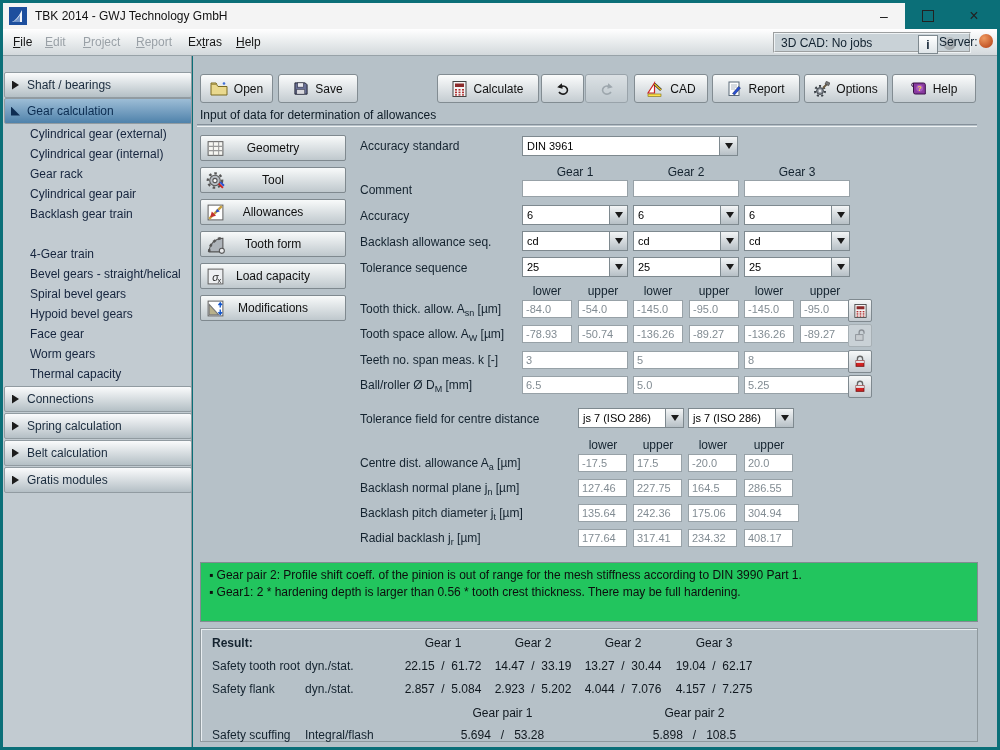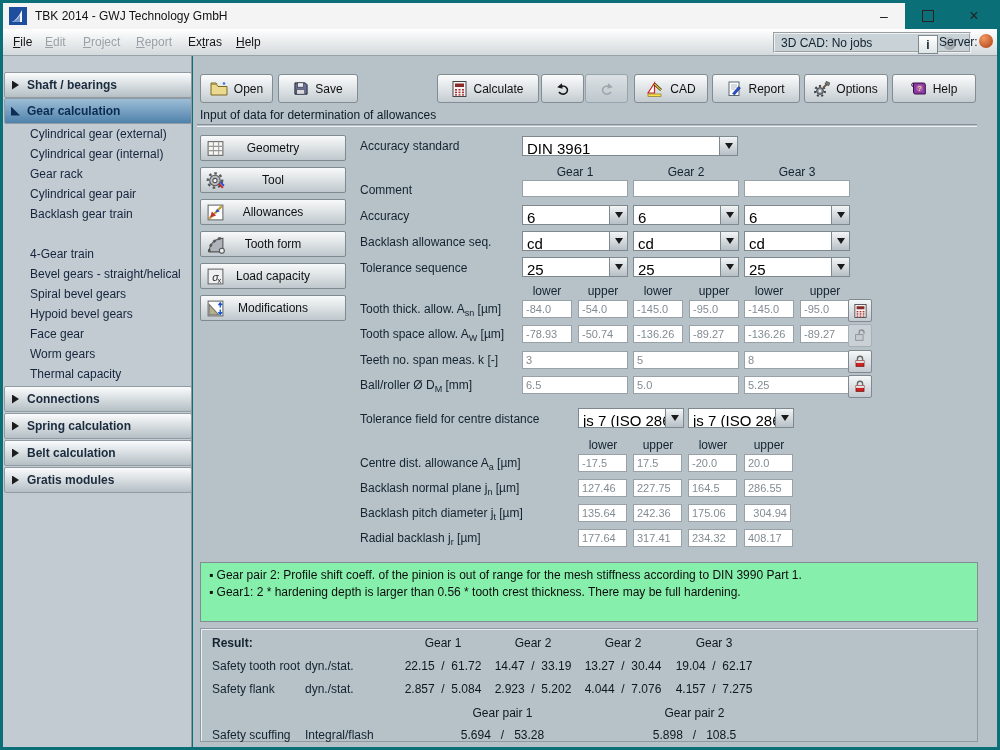--- a/index.html
+++ b/index.html
@@ -18,21 +18,21 @@
   .cadbox{left:770px;top:3px;width:198px;height:21px;border:2px groove #eef2f4;background:#c9d2d7;display:flex;align-items:center;}
   .cadtext{margin-left:6px;}
   .ibtn{position:absolute;left:143px;top:1px;width:18px;height:17px;background:linear-gradient(#ffffff,#dfe5e8);border:1px solid #7e898f;font-weight:bold;font-size:12px;display:flex;align-items:center;justify-content:center;color:#123;}
   .dot{border-radius:50%;}
   .dot-gray{position:absolute;left:168px;top:3px;width:13px;height:13px;background:radial-gradient(circle at 35% 30%,#c8cdd0,#8f969a);}
   .servlabel{position:absolute;left:936px;top:6px;}
   .dot-red{position:absolute;left:976px;top:5px;width:14px;height:14px;background:radial-gradient(circle at 35% 30%,#ef9a60,#b03a10);}
   
   .sidebar{left:3px;top:56px;width:189px;height:691px;background:#c2cbd1;border-right:1px solid #8d979d;}
   .shead{position:absolute;left:1px;width:186px;height:24px;background:linear-gradient(#fafbfc,#b4bfc5);
-    border:1px solid #919ba1;border-radius:2px;display:flex;align-items:center;font-weight:bold;color:#1a2b3d;}
+    border:1px solid #919ba1;border-radius:2px;display:flex;align-items:center;font-weight:normal;color:#1a2b3d;}
   .shead .tri-col{margin:0 8px 0 7px;}
   .shead-blue{background:linear-gradient(#9dbdd6,#4f82ab);color:#0b2c50;}
   .tri-col{width:7px;height:9px;background:#1c1c1c;clip-path:polygon(0 0,0 100%,100% 50%);}
   .tri-exp{width:9px;height:9px;background:#0e2d52;clip-path:polygon(0 0,0 100%,100% 100%);margin:0 7px 0 6px;}
   .sitem{position:absolute;left:1px;width:186px;height:20px;display:flex;align-items:center;padding-left:26px;color:#15243d;}
   .sitem.sel{background:linear-gradient(#2465ae,#0d4284);color:#fff;font-weight:bold;}
   
   .main{left:193px;top:56px;width:804px;height:691px;background:#b6c1c8;}
   .tbtn{background:linear-gradient(#fbfcfc,#c4ccd1);border:1px solid #828c92;border-radius:3px;height:29px;
     display:flex;align-items:center;justify-content:center;gap:6px;font-size:12px;color:#101010;}
@@ -43,27 +43,27 @@
     border-radius:2px;display:flex;align-items:center;justify-content:center;color:#101010;}
   .navbtn .nicon{position:absolute;left:5px;top:3px;width:19px;height:19px;}
   .flabel{color:#14232f;}
   sub{font-size:9px;}
   .gh{text-align:center;color:#14232f;}
   .lu{width:50px;text-align:center;color:#14232f;}
   .fld{position:absolute;box-sizing:border-box;height:18px;background:#fff;border:1px solid #97a1a7;
     color:#828c93;font-size:11px;font-family:"Liberation Sans",sans-serif;padding:0 3px;}
   .cmt{color:#000;height:17px;}
   .dd{position:absolute;box-sizing:border-box;height:20px;background:#fff;border:1px solid #7e898f;display:flex;}
-  .dd-val{flex:1;font-size:15px;color:#000;padding:3px 0 0 4px;overflow:hidden;white-space:nowrap;}
+  .dd-val{flex:1;font-size:11px;color:#000;padding:3px 0 0 4px;overflow:hidden;white-space:nowrap;}
   .dd-btn{width:17px;background:linear-gradient(#f3f5f6,#b7c0c6);border-left:1px solid #7e898f;display:flex;align-items:center;justify-content:center;}
   .dd-arrow{width:0;height:0;border-left:4px solid transparent;border-right:4px solid transparent;border-top:6px solid #1a1a1a;}
   .sqbtn{position:absolute;width:22px;height:21px;background:linear-gradient(#f6f8f8,#c2cad0);border:1px solid #7f898f;
     border-radius:2px;display:flex;align-items:center;justify-content:center;}
   .sqbtn.flat{background:#c9d1d6;border-color:#a7b0b5;}
-  .warnbox{left:200px;top:562px;width:778px;height:60px;background:#86efac;border:1px solid #828c92;padding:5px 8px;color:#0d0d0d;}
+  .warnbox{left:200px;top:562px;width:778px;height:60px;background:#22c55e;border:1px solid #828c92;padding:5px 8px;color:#0d0d0d;}
   .warnline{margin-bottom:3px;}
   .respanel{left:200px;top:628px;width:778px;height:114px;border:1px solid #8f999e;box-shadow:inset 1px 1px 0 #e9eef1;}
   .rlabel{color:#14232f;}
   .rval{text-align:center;color:#10181f;}
   svg{display:block;}
 </style>
 </head>
 <body>
 
 <div id="app">
@@ -454,21 +454,21 @@
   <input class="fld" readonly="" style="left: 744px; top: 454px; width: 49px;" value="20.0">
 
   <input class="fld" readonly="" style="left: 578px; top: 479px; width: 49px;" value="127.46">
   <input class="fld" readonly="" style="left: 633px; top: 479px; width: 49px;" value="227.75">
   <input class="fld" readonly="" style="left: 688px; top: 479px; width: 49px;" value="164.5">
   <input class="fld" readonly="" style="left: 744px; top: 479px; width: 49px;" value="286.55">
 
   <input class="fld" readonly="" style="left: 578px; top: 504px; width: 49px;" value="135.64">
   <input class="fld" readonly="" style="left: 633px; top: 504px; width: 49px;" value="242.36">
   <input class="fld" readonly="" style="left: 688px; top: 504px; width: 49px;" value="175.06">
-  <input class="fld" readonly="" style="left: 744px; top: 504px; width: 47px; text-align: right;" value="304.94">
+  <input class="fld" readonly="" style="left: 744px; top: 504px; width: 55px;" value="304.94">
 
   <input class="fld" readonly="" style="left: 578px; top: 529px; width: 49px;" value="177.64">
   <input class="fld" readonly="" style="left: 633px; top: 529px; width: 49px;" value="317.41">
   <input class="fld" readonly="" style="left: 688px; top: 529px; width: 49px;" value="234.32">
   <input class="fld" readonly="" style="left: 744px; top: 529px; width: 49px;" value="408.17">
 
   <div class="abs warnbox">
     <div class="warnline"><span>▪</span> <span>Gear pair 2: Profile shift coeff. of the pinion is out of range for the mesh stiffness according to DIN 3990 Part 1.</span></div>
     <div class="warnline"><span>▪</span> <span>Gear1: 2 * hardening depth is larger than 0.56 * tooth crest thickness. There may be full hardening.</span></div>
   </div>

